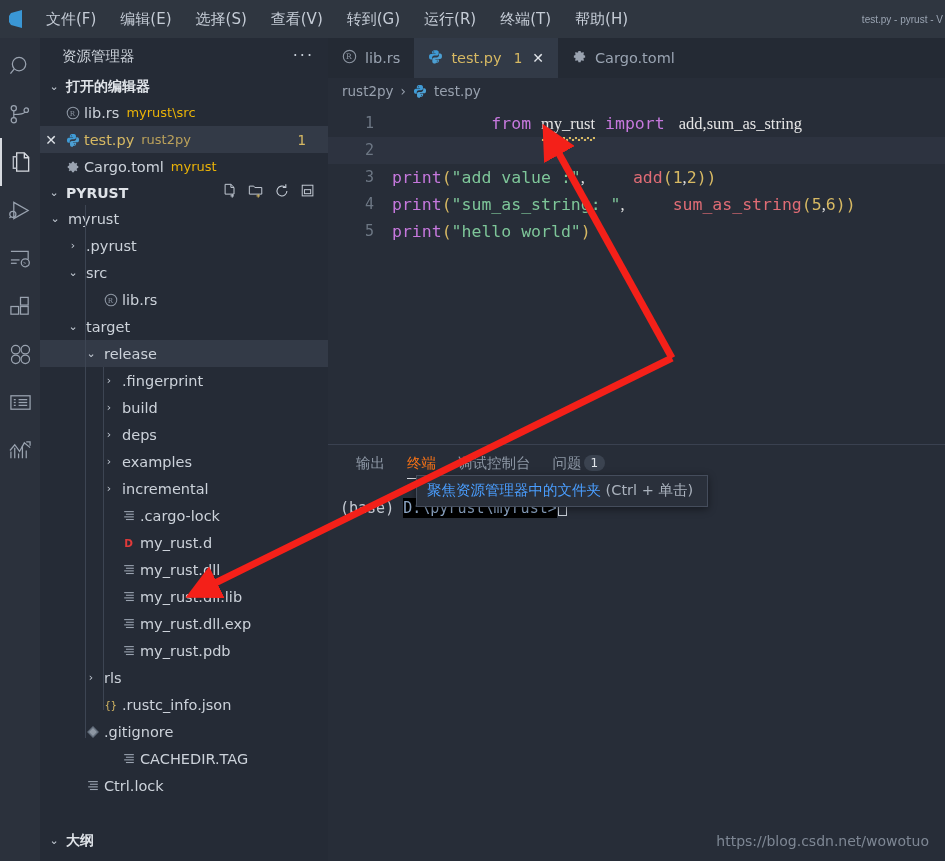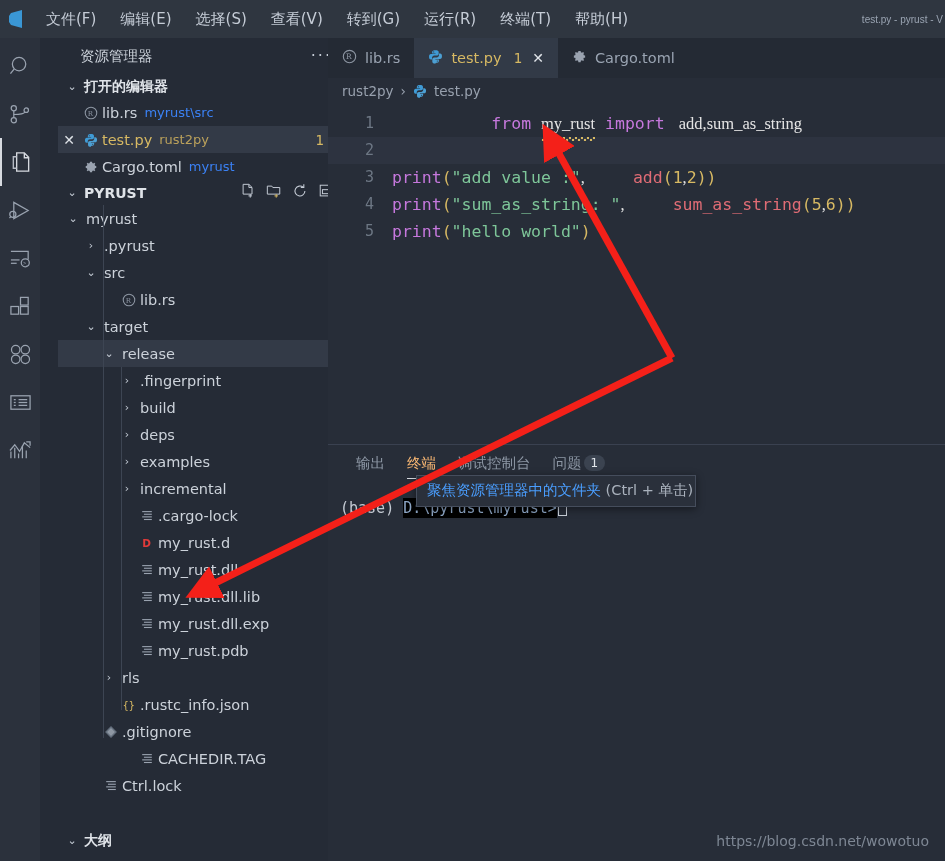--- a/index.html
+++ b/index.html
@@ -38,21 +38,21 @@
     display: flex; align-items: center; justify-content: center;
   }
   .act-item svg { display:block; }
   .act-item.active::before {
     content:""; position:absolute; left:0; top:0; width:2px; height:48px; background:#d7dae0;
   }
 
   
   .sidebar {
     position: absolute; left: 40px; top: 38px; width: 288px; height: 823px;
-    background: #252b36; color: #c5ccd6; overflow: hidden; margin-left: 18px;
+    background: #252b36; color: #c5ccd6; overflow: hidden;
   }
   .sb-title {
     height: 36px; display: flex; align-items: center; justify-content: space-between;
     padding: 0 14px 0 22px; font-size: 14.5px; color: #ccd2da;
     font-family: "DejaVu Sans", "Liberation Sans", sans-serif;
   }
   .sb-dots { letter-spacing: 2px; color:#c5ccd6; font-size:16px; line-height:10px;}
   .section-header {
     height: 25px; display: flex; align-items: center; gap: 4px;
     padding-left: 6px; font-size: 14px; font-weight: bold; color: #dfe3e8;
@@ -63,21 +63,21 @@
 
   .row {
     height: 27px; display: flex; align-items: center; font-size: 14.5px;
     color: #ccd2da; white-space: nowrap; position: relative;
     font-family: "DejaVu Sans", "Liberation Sans", sans-serif;
   }
   .row.sel { background: #333a47; }
   .row .twisty { width: 18px; text-align:center; font-size: 11px; color:#c5ccd6; }
   .row .ficon { width: 22px; display:inline-flex; align-items:center; justify-content:center; }
   .row .fname {}
-  .row .fdesc { color: #3b82f6; font-size: 13px; margin-left: 7px; }
+  .row .fdesc { color: #eab308; font-size: 13px; margin-left: 7px; }
   .row .badge-n { position:absolute; right: 22px; color:#d7b963; font-size:13.5px; }
   .row .closex { width: 22px; text-align:center; color:#dfe3e8; font-size:14px; }
   .row.yellow .fname { color: #d7b963; }
   .row.yellow .fdesc { color: #bba15b; }
 
   
   .guide { position:absolute; width:1px; background:#3d4553; }
 
   
   .editor-area {
@@ -127,37 +127,37 @@
   .panel {
     position:absolute; left:0; top: 406px; width:617px; height: 417px;
     background:#272d38; border-top: 1px solid #3a4150;
   }
   .panel-tabs { height: 36px; display:flex; align-items:flex-end; gap:22px; padding-left: 28px; }
   .ptab {
     font-size: 14.5px; color:#8e98a6; position:relative; height:36px;
     display:flex; align-items:center;
     font-family:"DejaVu Sans","Liberation Sans",sans-serif;
   }
-  .ptab.active { color:#fdba74; }
+  .ptab.active { color:#f97316; }
   .ptab.active::after { content:""; position:absolute; left:0; right:0; bottom:2px; height:1px; background:#d7dae0;}
   .pbadge {
     background:#3b4350; color:#e2e6eb; border-radius:10px; font-size:12px;
     padding:1px 7px; margin-left:2px;
   }
   .term {
     padding: 18px 0 0 12px;
     font-family:"DejaVu Sans Mono","Liberation Mono", monospace; font-size:15px;
   }
   .term .base { color:#c4cad3; }
   .term .path { color:#8fa8c8; background:#000000; padding:1px 0; }
   .term .cursor { display:inline-block; width:9px; height:17px; border:1px solid #c9cfd8; vertical-align:-3px; margin-left:1px;}
 
   .tooltip {
     position:absolute; left: 88px; top: 30px; background:#2a303b;
-    border:1px solid #454d5c; padding: 5px 2px 6px 10px;
+    border:1px solid #454d5c; padding: 5px 14px 6px 10px;
     font-size: 14.5px; white-space: nowrap; box-shadow: 0 2px 8px rgba(0,0,0,.45);
     font-family:"DejaVu Sans","Liberation Sans",sans-serif;
   }
   .tooltip .tt-link { color:#4a9eff; }
   .tooltip .tt-key { color:#aab2bd; }
 
   .watermark {
     position:absolute; right: 16px; bottom: 12px; font-size:14px; color:#7e8794;
     font-family:"DejaVu Sans","Liberation Sans",sans-serif;
   }

